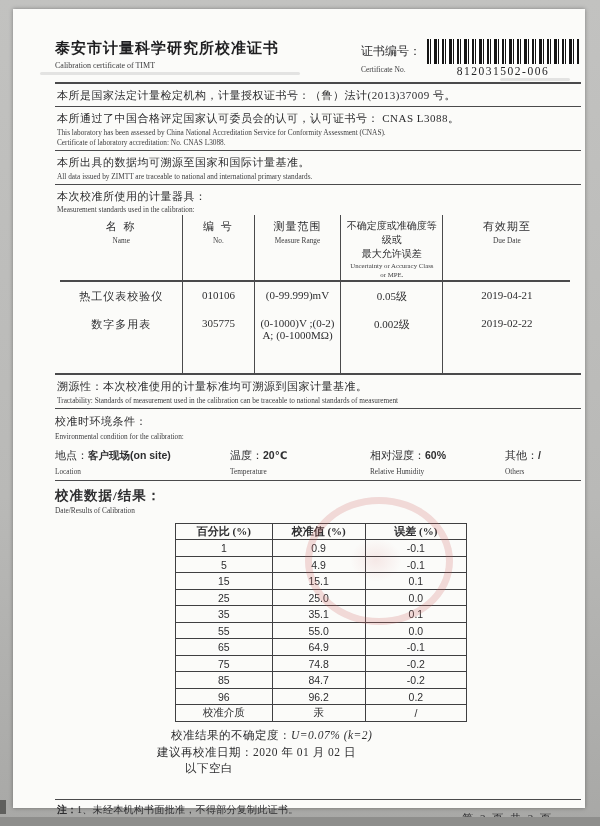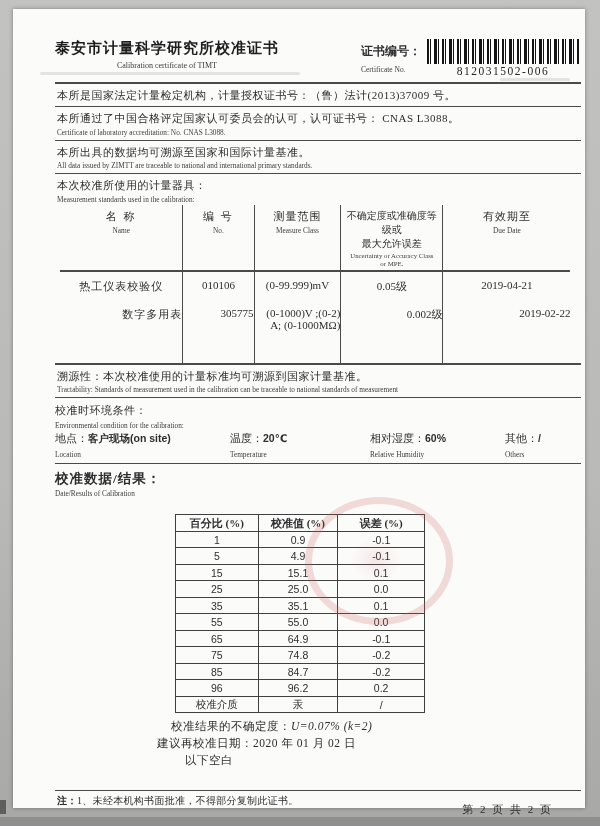--- a/index.html
+++ b/index.html
@@ -10,24 +10,24 @@
     position:absolute; top:9px; left:13px; right:15px; bottom:18px;
     background:#fbfbf9; box-shadow:0 0 4px rgba(0,0,0,.35);
     padding:30px 4px 0 42px; color:#2e2e30;
   }
   .edge-strip { position:absolute; left:0; right:0; bottom:0; height:9px; background:#8e8e8c; }
   .edge-notch { position:absolute; left:0; bottom:12px; width:6px; height:14px; background:#5f5f5d; }
 
   
   .header { display:flex; justify-content:space-between; align-items:flex-start; padding-bottom:5px; }
   .title-cn { font-size:15px; font-weight:bold; letter-spacing:1px; color:#1e1e20; }
-  .title-en { font-size:8px; color:#3a3a3c; margin-top:3px;text-align:center; }
+  .title-en { font-size:8px; color:#3a3a3c; margin-top:3px; }
   .certno-block { display:flex; gap:6px; margin-right:2px; }
   .certno-labels { text-align:left; }
-  .certno-label-cn { font-size:12px; font-weight:bold; margin-top:4px;text-align:center; }
+  .certno-label-cn { font-size:12px; font-weight:normal; margin-top:4px;text-align:center; }
   .certno-label-en { font-size:7.5px; margin-top:5px; color:#3a3a3c; }
   .barcode-stack { width:152px; }
   .barcode {
     height:25px; width:100%;
     background:repeating-linear-gradient(90deg,#141414 0 2px,#fff 2px 3px,#141414 3px 4px,#fff 4px 7px,#141414 7px 10px,#fff 10px 11px,#141414 11px 12px,#fff 12px 15px);
   }
   .certno-value { font-size:11.5px; letter-spacing:1.5px; text-align:center; margin-top:1px; color:#242426; }
 
   .rule { border-top:1.6px solid #4a4a4c; }
   .rule.thick { border-top-width:2px; }
@@ -42,37 +42,37 @@
   .equip-wrap { border-bottom:2px solid #4a4a4c; }
   table.equip { width:97%; margin-left:1%; border-collapse:collapse; table-layout:fixed; }
   table.equip td { border-left:1.2px solid #4a4a4c; text-align:center; vertical-align:top; }
   table.equip td:first-child { border-left:none; }
   table.equip tr.eq-head td { border-bottom:2px solid #4a4a4c; padding:4px 1px 2px; height:52px; vertical-align:top; }
   .eq-h-cn { font-size:11px; letter-spacing:2px; }
   .eq-h-cn.tight { letter-spacing:0; font-size:10px; }
   .eq-h-en { font-size:7.3px; color:#3d3d3f; margin-top:2px; }
   .eq-h-en.tiny { font-size:6.8px; margin-top:1px; line-height:1.1; }
   table.equip tr.eq-row1 td { padding-top:7px; font-size:11px; height:32px; }
-  table.equip tr.eq-row2 td { padding-top:4px; padding-bottom:12px; font-size:11px; height:60px;text-align:right; }
+  table.equip tr.eq-row2 td { padding-top:4px; padding-bottom:12px; font-size:11px; height:60px; }
   .eq-name { letter-spacing:1px; }
 
   
   .env-head-cn { font-size:11px; letter-spacing:.5px; margin-top:5px; }
   .env-head-en { font-size:7.3px; color:#3d3d3f; margin-top:3px; }
-  .env-row { display:flex; margin-top:1px; padding-bottom:4px; border-bottom:1.6px solid #4a4a4c; }
+  .env-row { display:flex; margin-top:7px; padding-bottom:4px; border-bottom:1.6px solid #4a4a4c; }
   .env-field { }
   .env-f1 { width:175px; } .env-f2 { width:140px; } .env-f3 { width:135px; } .env-f4 { flex:1; }
   .env-line { font-size:11px; }
   .env-line b { font-family:"Liberation Sans","DejaVu Sans",sans-serif; font-size:10.5px; }
   .env-en { font-size:7.3px; color:#3d3d3f; margin-top:4px; }
 
   
   .res-head-cn { font-size:13.5px; font-weight:bold; letter-spacing:1px; margin-top:6px; }
   .res-head-en { font-size:7.3px; color:#3d3d3f; margin-top:1px; }
-  table.result { border-collapse:collapse; width:250px; margin:16px 0 0 120px; }
+  table.result { border-collapse:collapse; width:292px; margin:8px 0 0 120px; }
   table.result td { border:1.2px solid #3f3f41; font-size:10.5px; text-align:center; height:16.5px; font-family:"Liberation Sans","DejaVu Sans",sans-serif; }
   table.result tr.res-head td { font-weight:bold; font-family:"Liberation Serif","DejaVu Serif",serif; font-size:11px; }
   table.result td:nth-child(1) { width:83px; }
   table.result td:nth-child(2) { width:80px; }
   table.result td:nth-child(3) { width:87px; }
 
   .after-lines { margin-left:102px; margin-top:5px; }
   .after-line { font-size:11.5px; letter-spacing:.5px; line-height:1.45; }
   .after-line.indent { margin-left:28px; }
   .after-line .it { font-style:italic; }
@@ -121,20 +121,21 @@
       </div>
     </div>
     <div class="rule thick"></div>
 
     <div>
       <div class="stmt">
         <div class="stmt-cn">本所是国家法定计量检定机构，计量授权证书号：（鲁）法计(2013)37009 号。</div>
       </div>
       <div class="stmt">
         <div class="stmt-cn">本所通过了中国合格评定国家认可委员会的认可，认可证书号： CNAS L3088。</div>
+        <div class="stmt-en">This laboratory has been assessed by China National Accreditation Service for Conformity Assessment (CNAS).</div>
         <div class="stmt-en">Certificate of laboratory accreditation: No. CNAS L3088.</div>
       </div>
       <div class="stmt">
         <div class="stmt-cn">本所出具的数据均可溯源至国家和国际计量基准。</div>
         <div class="stmt-en">All data issued by ZIMTT are traceable to national and international primary standards.</div>
       </div>
       <div class="stmt no-line">
         <div class="stmt-cn">本次校准所使用的计量器具：</div>
         <div class="stmt-en">Measurement standards used in the calibration:</div>
       </div>
@@ -147,21 +148,21 @@
             <td style="width:24%">
               <div class="eq-h-cn">名  称</div>
               <div class="eq-h-en">Name</div>
             </td>
             <td style="width:14%">
               <div class="eq-h-cn">编  号</div>
               <div class="eq-h-en">No.</div>
             </td>
             <td style="width:17%">
               <div class="eq-h-cn" style="letter-spacing:1px">测量范围</div>
-              <div class="eq-h-en">Measure Class</div>
+              <div class="eq-h-en">Measure Range</div>
             </td>
             <td style="width:20%">
               <div class="eq-h-cn tight">不确定度或准确度等级或</div>
               <div class="eq-h-cn tight">最大允许误差</div>
               <div class="eq-h-en tiny">Uncertainty or Accuracy Class</div>
               <div class="eq-h-en tiny">or MPE.</div>
             </td>
             <td>
               <div class="eq-h-cn" style="letter-spacing:1px">有效期至</div>
               <div class="eq-h-en">Due Date</div>

